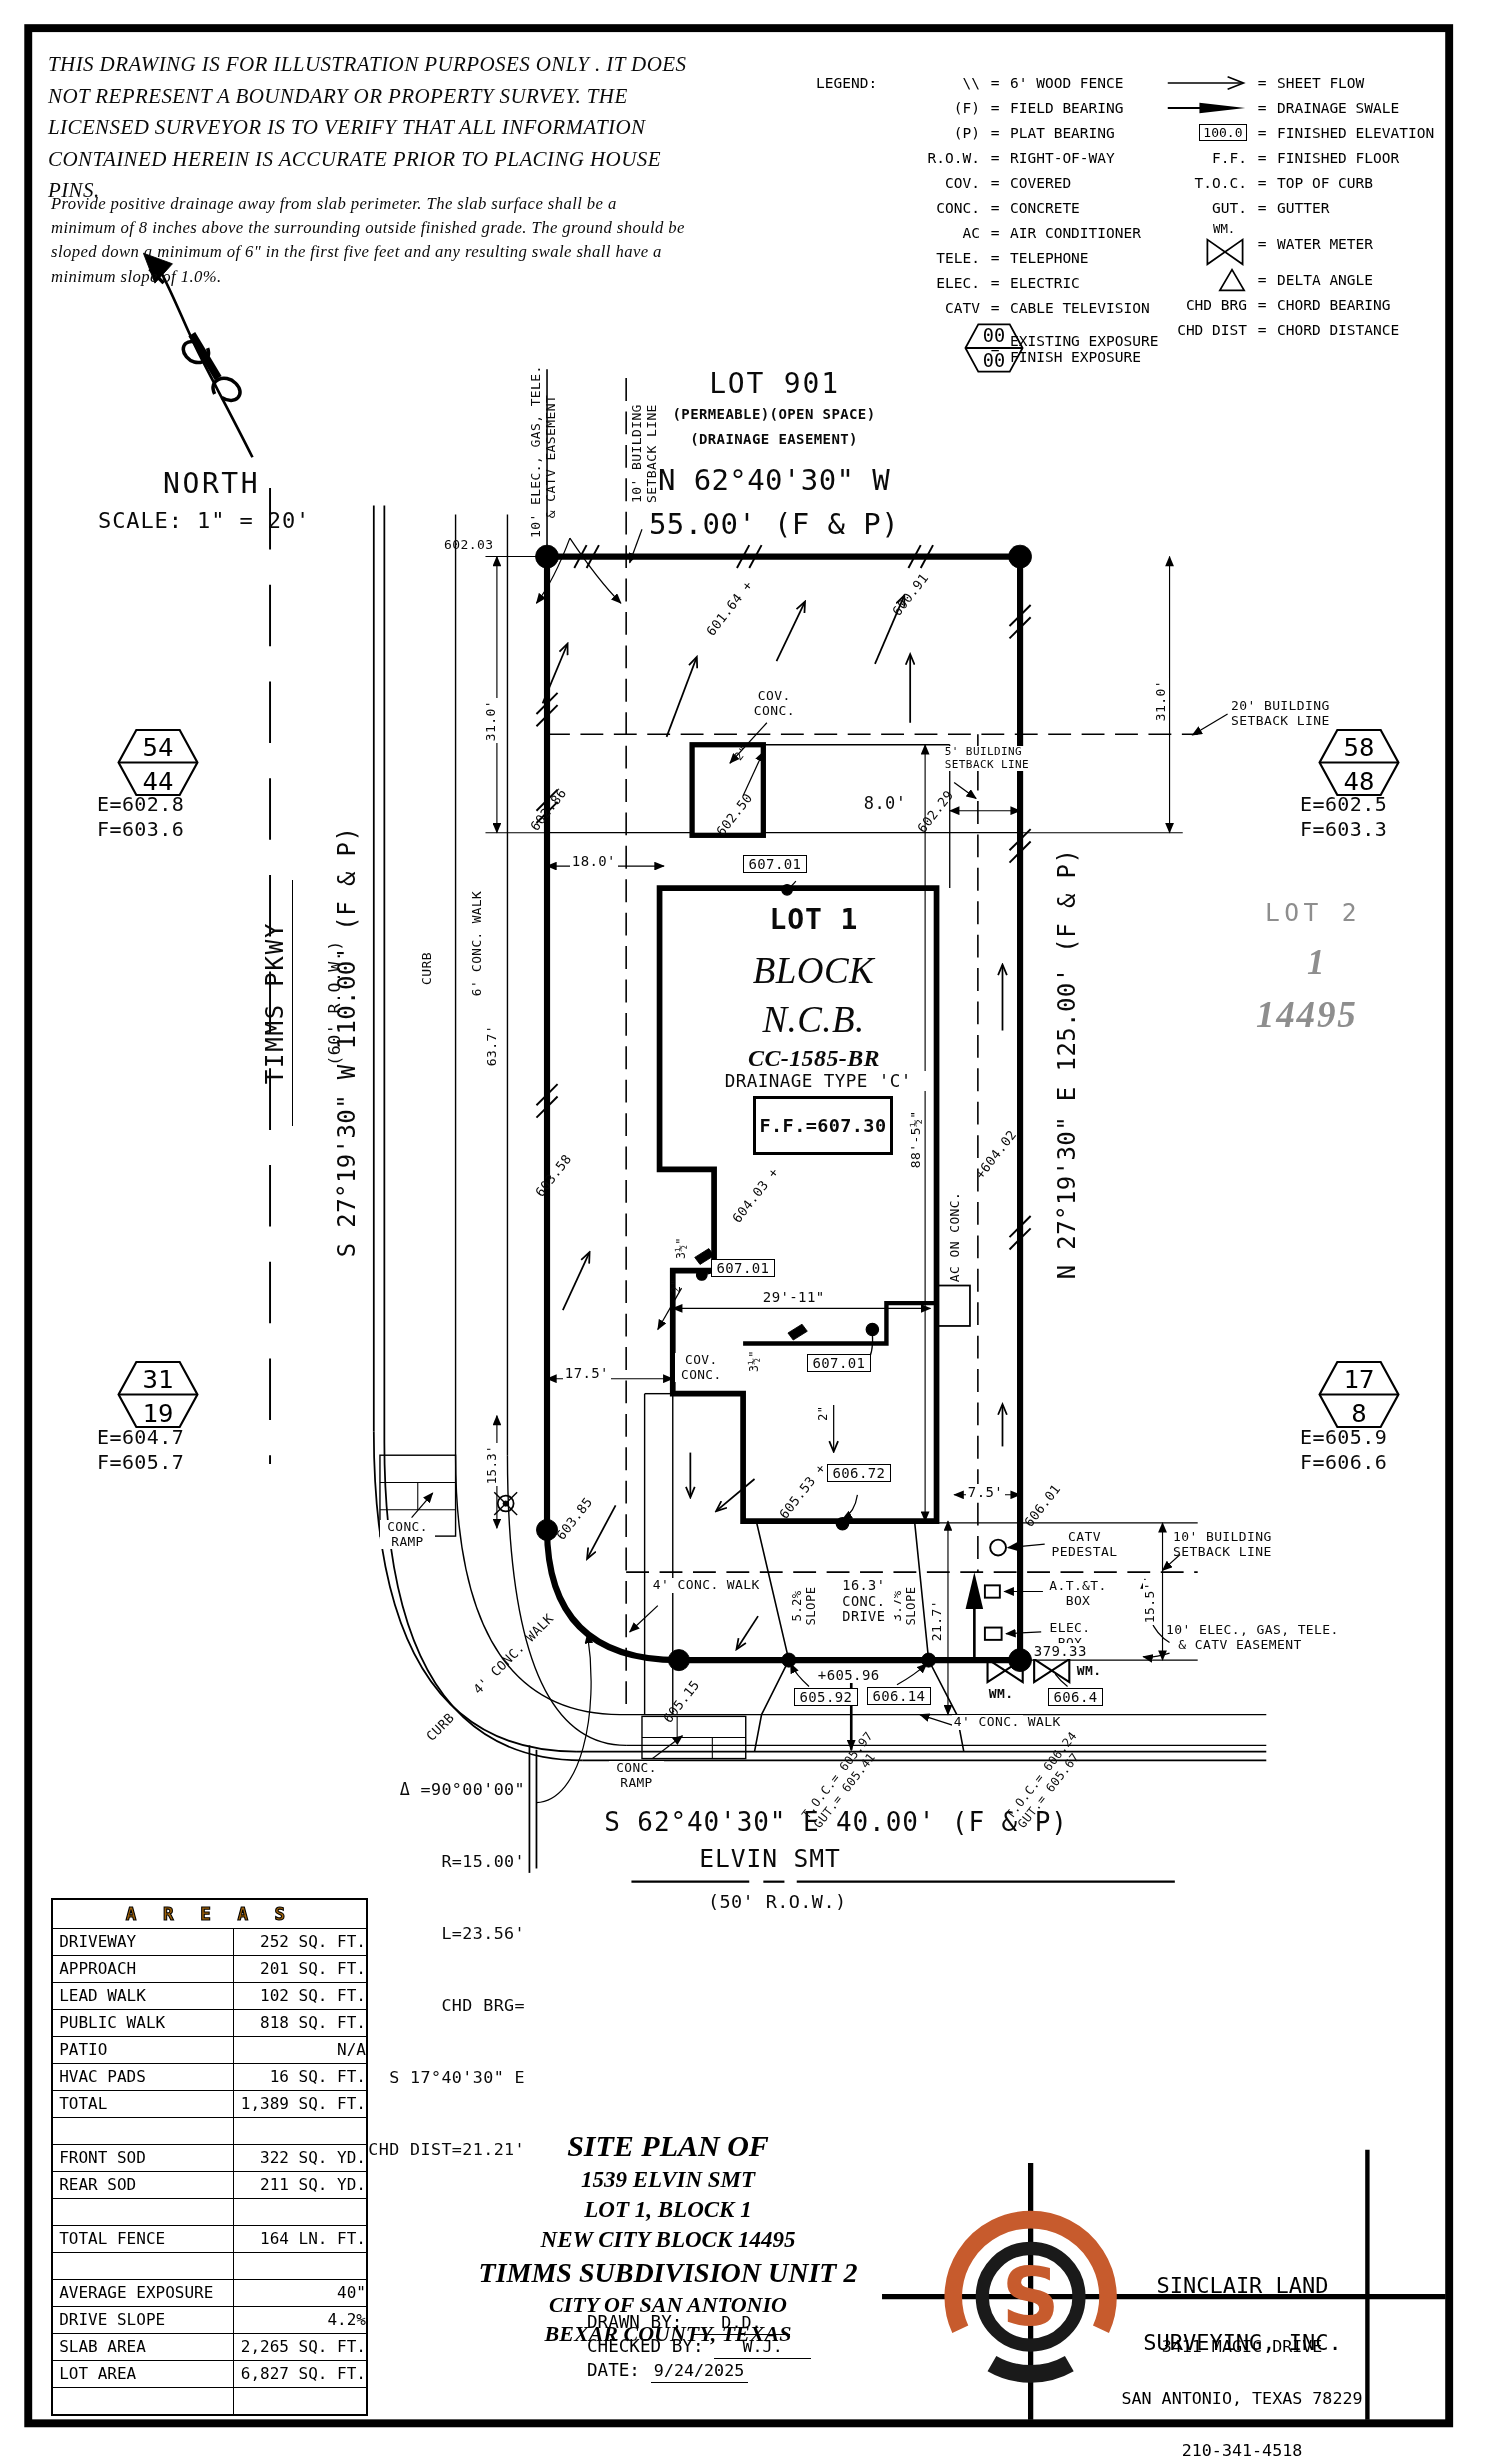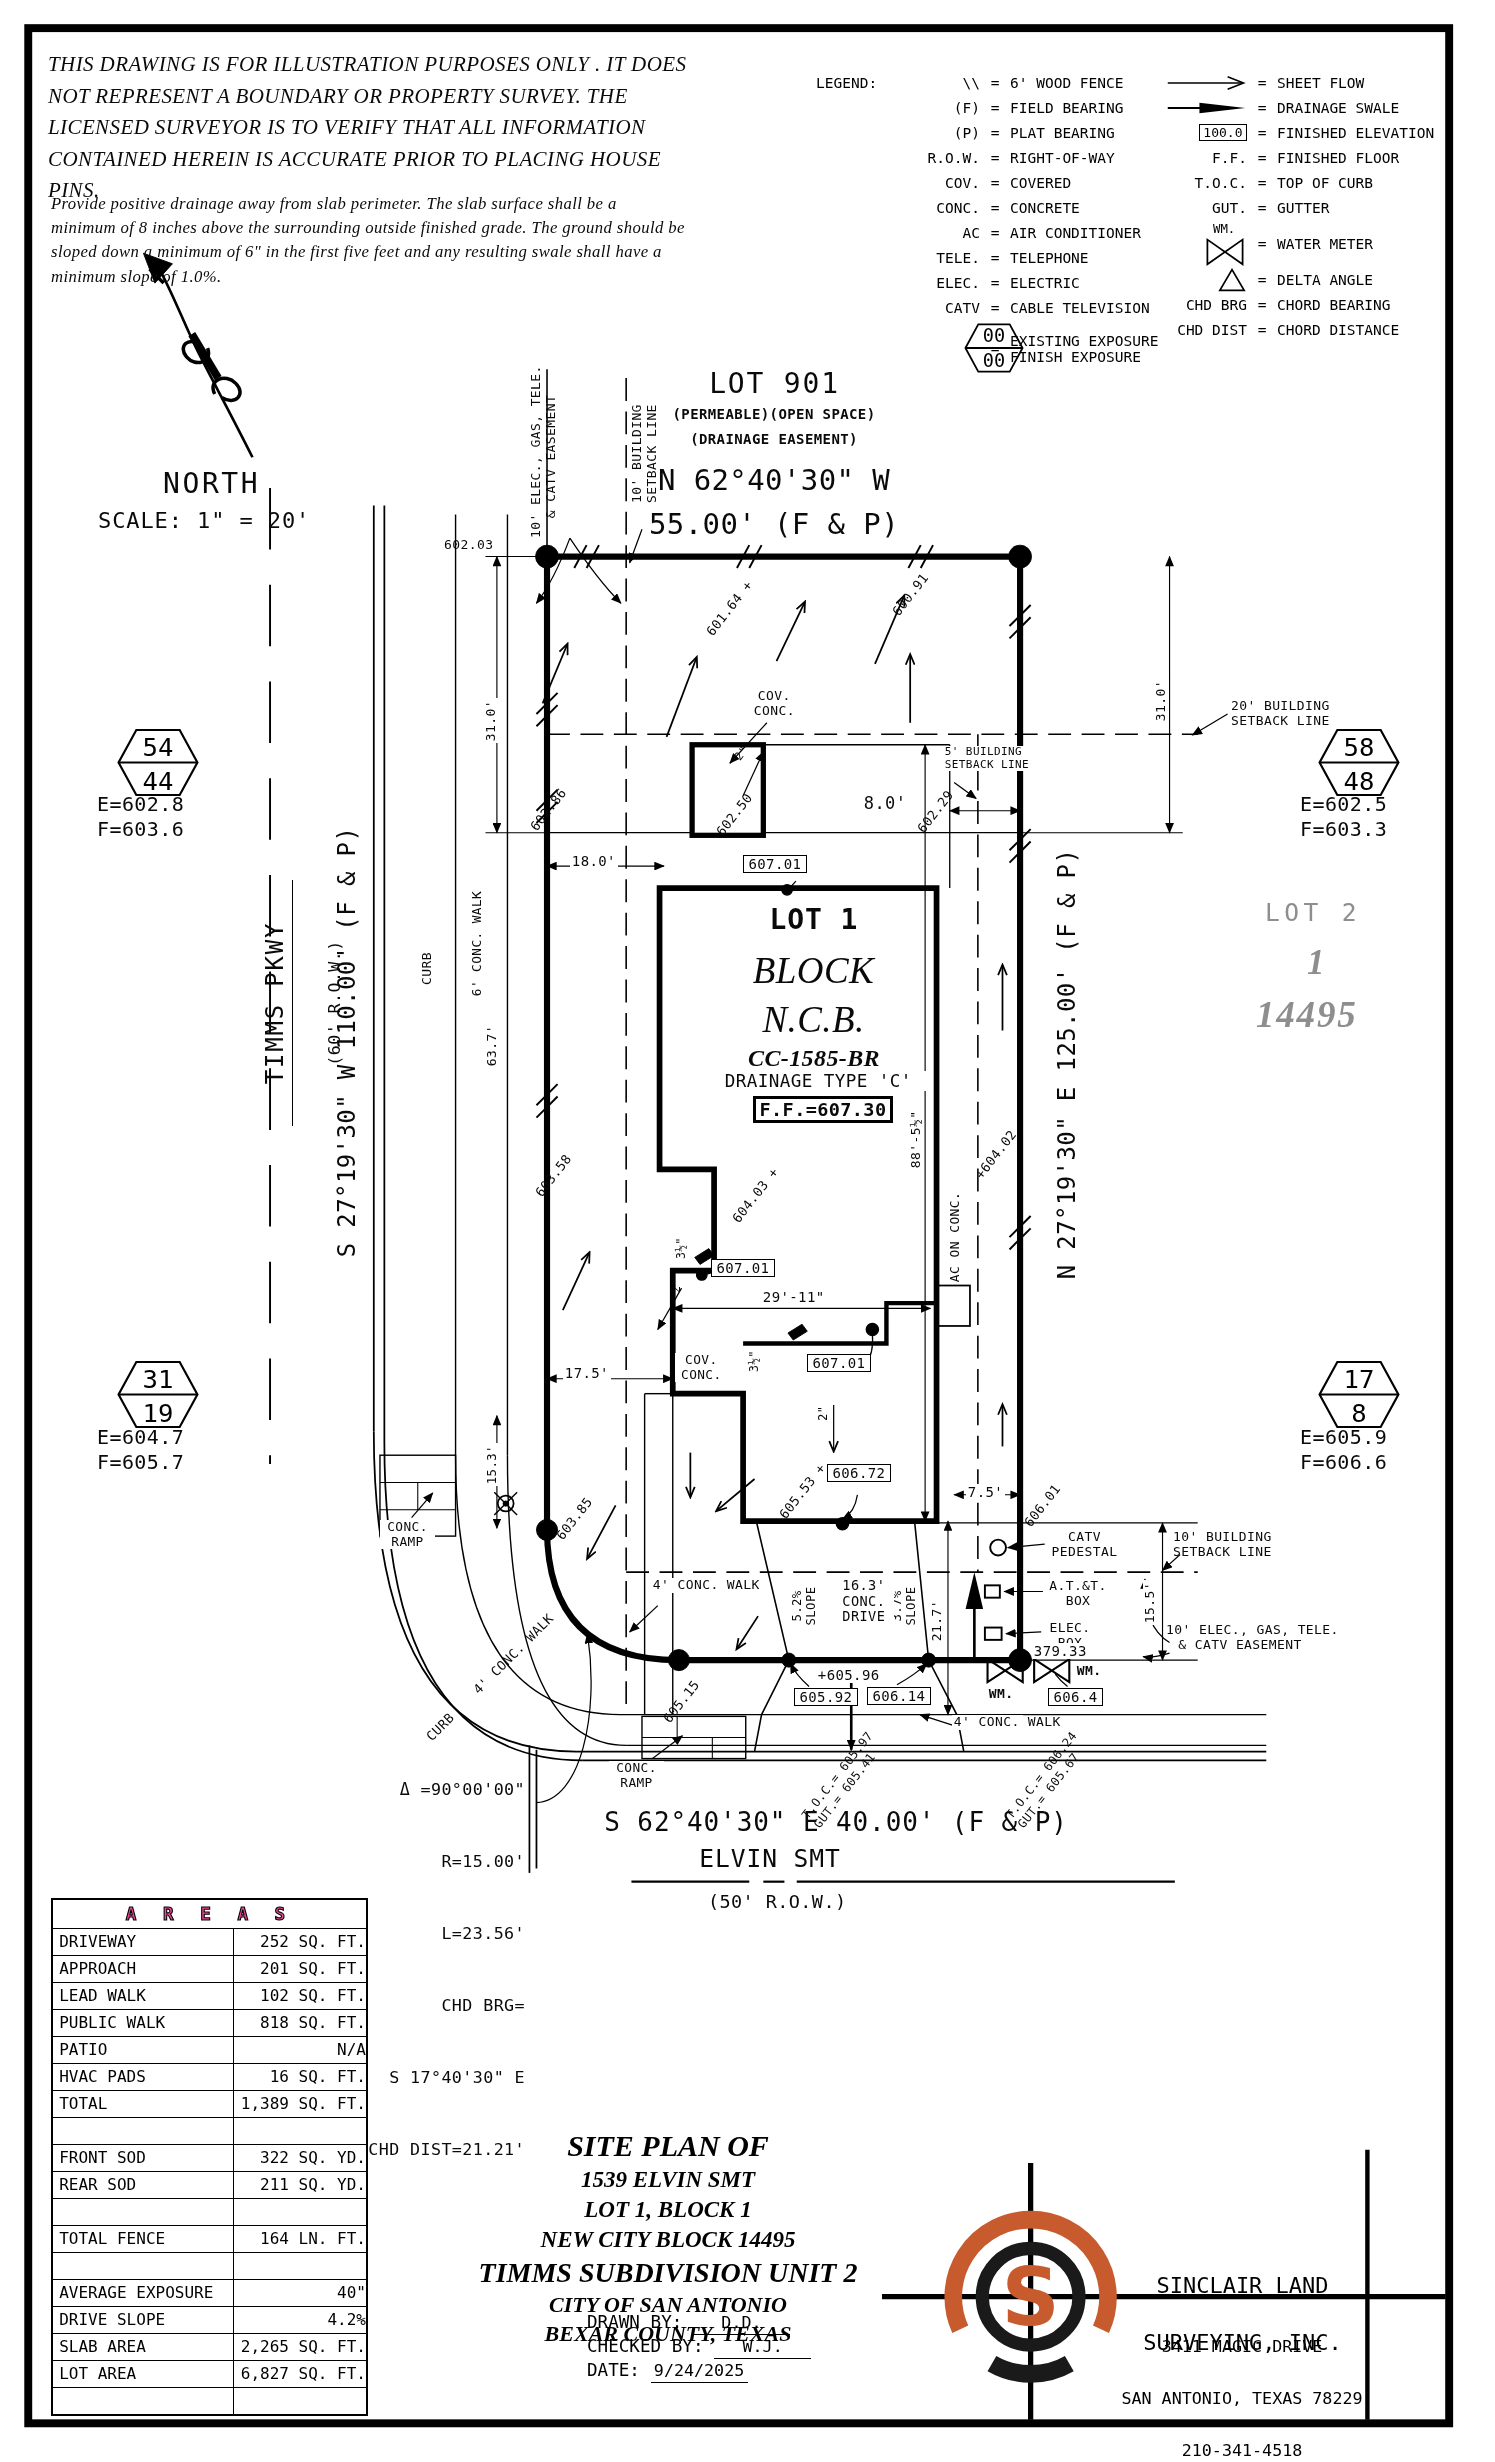--- a/index.html
+++ b/index.html
@@ -13,21 +13,21 @@
   .r{transform:rotate(-90deg);transform-origin:0 0;}
   .d{transform:rotate(-52deg);transform-origin:0 0;}
   .d45{transform:rotate(-45deg);transform-origin:0 0;}
   .ser{font-family:"Liberation Serif",serif;font-style:italic;}
   .bx{border:1.8px solid #000;background:#fff;padding:0 4.4px;font-size:14px;z-index:3;}
   .gray{color:#8e8e8e;}
   .disc{font-family:"Liberation Serif",serif;font-style:italic;white-space:pre-line;}
   
   .areas{position:absolute;left:51px;top:1898px;width:313px;z-index:2;border:2.2px solid #000;background:#fff;}
   .areas .ttl{height:28px;line-height:28px;text-align:center;font-size:17.6px;letter-spacing:8px;
-              color:#ec4899;-webkit-text-stroke:1.1px #000;border-bottom:1.8px solid #000;font-weight:bold;}
+              color:#a16207;-webkit-text-stroke:1.1px #000;border-bottom:1.8px solid #000;font-weight:bold;}
   .tr{display:flex;height:26px;border-bottom:1.4px solid #000;}
   .tr:last-child{border-bottom:none;}
   .td1{width:174px;border-right:1.4px solid #000;padding-left:6.2px;font-size:16px;line-height:25.5px;white-space:pre;overflow:hidden;}
   .td2{flex:1;text-align:right;padding-right:0;font-size:16px;line-height:25.5px;white-space:pre;overflow:hidden;}
   
   .leg{position:absolute;z-index:2;}
   .lgrow{display:flex;align-items:center;height:25px;font-size:14.5px;}
   .lgpre{width:95px;white-space:pre;}
   .lgsym{width:69px;text-align:right;white-space:pre;}
   .lgeq{width:30px;text-align:center;}
@@ -493,21 +493,21 @@
 <div class="lbl gray ser" style="left:1256px;top:994px;font-size:37px;font-weight:bold;letter-spacing:1.8px;">14495</div>
 <div class="lbl" style="left:1173px;top:1530px;font-size:13px;"><div>10' BUILDING</div><div>SETBACK LINE</div></div>
 <div class="lbl" style="left:1166px;top:1623px;font-size:13px;"><div>10' ELEC., GAS, TELE.</div><div style="padding-left:12.3px;">&amp; CATV EASEMENT</div></div>
 <div class="lbl r m" style="left:1143px;top:1625px;font-size:13px;">15.5'</div>
 
 <div class="lbl c" style="left:748px;top:904px;width:132px;font-size:28px;font-weight:bold;letter-spacing:0.9px;">LOT 1</div>
 <div class="lbl ser c" style="left:743px;top:950px;width:141px;font-size:37px;">BLOCK</div>
 <div class="lbl ser c" style="left:743px;top:999px;width:141px;font-size:37px;">N.C.B.</div>
 <div class="lbl ser c" style="left:737px;top:1045px;width:154px;font-size:24px;font-weight:bold;">CC-1585-BR</div>
 <div class="lbl c m" style="left:711px;top:1071px;width:211px;font-size:17.6px;">DRAINAGE TYPE 'C'</div>
-<div class="lbl c" style="left:753px;top:1096px;width:134px;font-size:18.5px;font-weight:800;border:3.5px solid #000;background:#fff;padding:0 0;">F.F.=607.30</div>
+<div class="lbl c" style="left:753px;top:1096px;width:134px;font-size:18.5px;font-weight:800;border:3.5px solid #000;background:#fff;padding:16px 0;">F.F.=607.30</div>
 
 <div class="lbl bx" style="left:743px;top:855px;">607.01</div>
 <div class="lbl bx" style="left:711px;top:1259px;">607.01</div>
 <div class="lbl bx" style="left:807px;top:1354px;">607.01</div>
 <div class="lbl bx" style="left:827px;top:1464px;">606.72</div>
 <div class="lbl bx" style="left:794px;top:1688px;">605.92</div>
 <div class="lbl bx" style="left:867px;top:1687px;">606.14</div>
 <div class="lbl bx" style="left:1048px;top:1688px;">606.4</div>
 
 <div class="lbl c m" style="left:746px;top:689px;width:53px;font-size:13px;"><div>COV.</div><div>CONC.</div></div>

